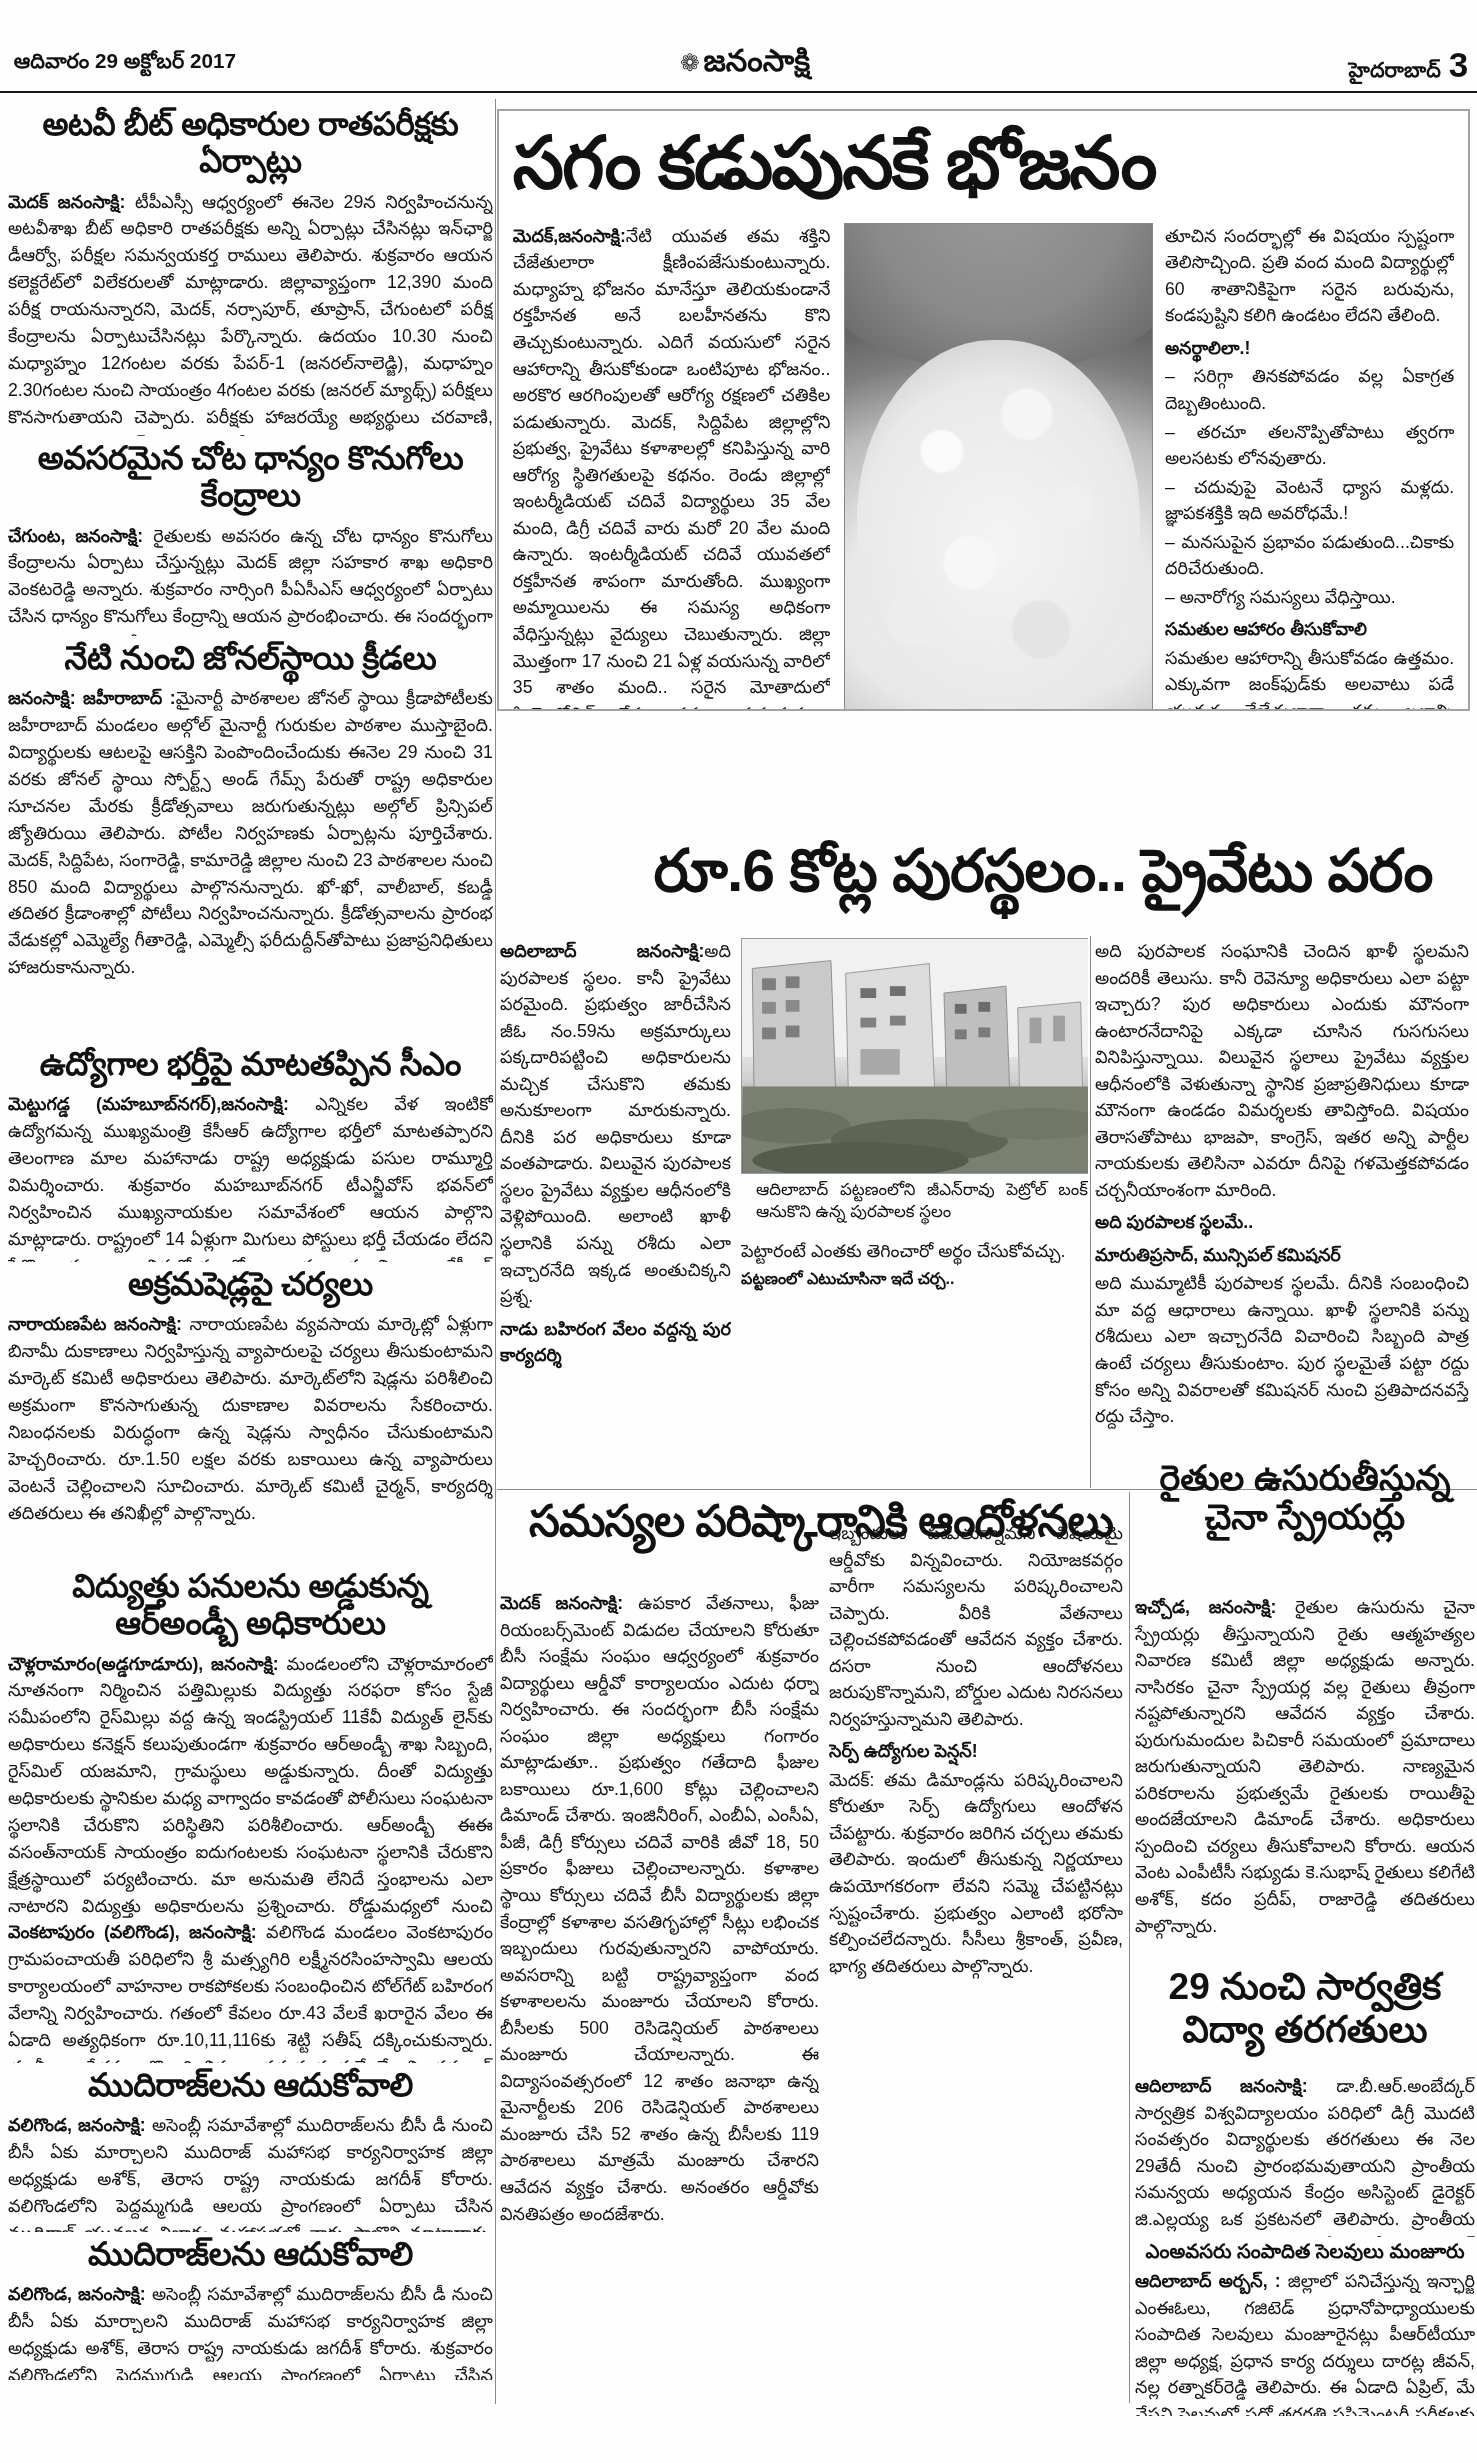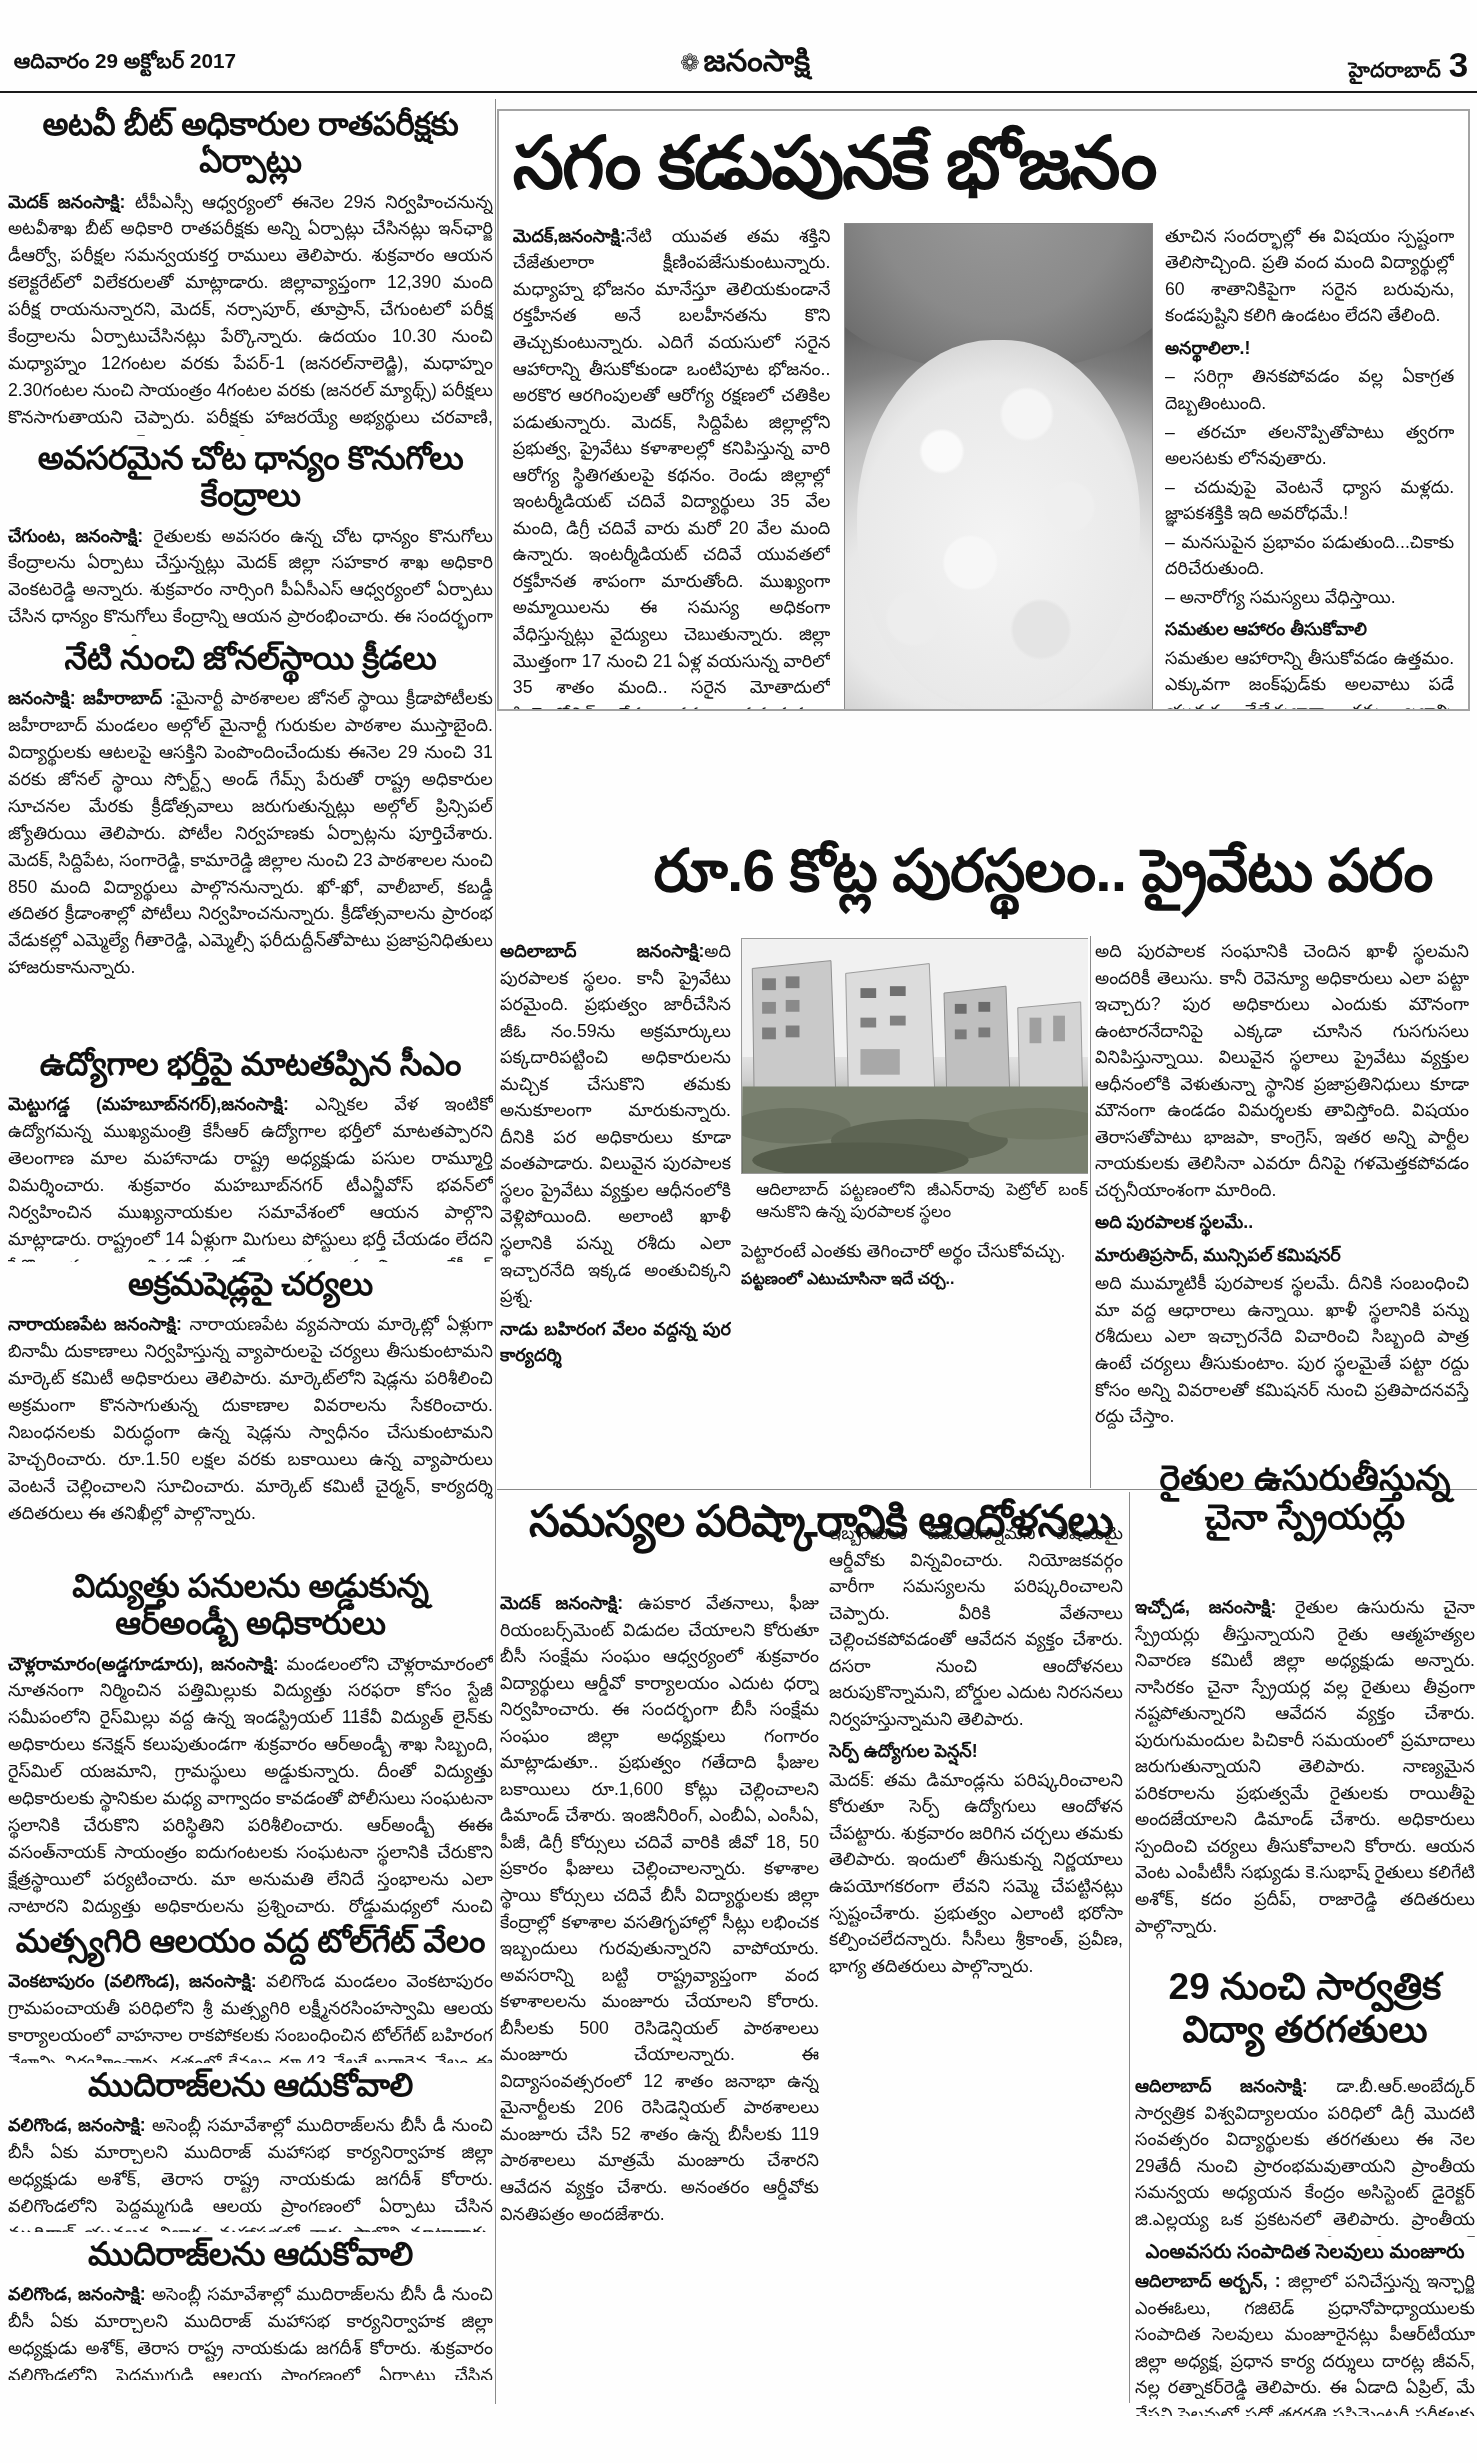--- a/index.html
+++ b/index.html
@@ -108,21 +108,20 @@
     </div>
     <div class="la" style="height:302px;">
       <h2>అక్రమషెడ్లపై చర్యలు</h2>
       <div class="lb"><span class="lead">నారాయణపేట జనంసాక్షి:</span><span> నారాయణపేట వ్యవసాయ మార్కెట్లో ఏళ్లుగా బినామీ దుకాణాలు నిర్వహిస్తున్న వ్యాపారులపై చర్యలు తీసుకుంటామని మార్కెట్ కమిటీ అధికారులు తెలిపారు. మార్కెట్‌లోని షెడ్లను పరిశీలించి అక్రమంగా కొనసాగుతున్న దుకాణాల వివరాలను సేకరించారు. నిబంధనలకు విరుద్ధంగా ఉన్న షెడ్లను స్వాధీనం చేసుకుంటామని హెచ్చరించారు. రూ.1.50 లక్షల వరకు బకాయిలు ఉన్న వ్యాపారులు వెంటనే చెల్లించాలని సూచించారు. మార్కెట్ కమిటీ చైర్మన్, కార్యదర్శి తదితరులు ఈ తనిఖీల్లో పాల్గొన్నారు.</span></div>
     </div>
     <div class="la" style="height:355px;">
       <h2>విద్యుత్తు పనులను అడ్డుకున్న ఆర్అండ్బీ అధికారులు</h2>
       <div class="lb"><span class="lead">చౌళ్లరామారం(అడ్డగూడూరు), జనంసాక్షి:</span><span> మండలంలోని చౌళ్లరామారంలో నూతనంగా నిర్మించిన పత్తిమిల్లుకు విద్యుత్తు సరఫరా కోసం స్టేజీ సమీపంలోని రైస్‌మిల్లు వద్ద ఉన్న ఇండస్ట్రియల్ 11కేవీ విద్యుత్ లైన్‌కు అధికారులు కనెక్షన్ కలుపుతుండగా శుక్రవారం ఆర్అండ్బీ శాఖ సిబ్బంది, రైస్‌మిల్ యజమాని, గ్రామస్థులు అడ్డుకున్నారు. దీంతో విద్యుత్తు అధికారులకు స్థానికుల మధ్య వాగ్వాదం కావడంతో పోలీసులు సంఘటనా స్థలానికి చేరుకొని పరిస్థితిని పరిశీలించారు. ఆర్అండ్బీ ఈఈ వసంత్‌నాయక్ సాయంత్రం ఐదుగంటలకు సంఘటనా స్థలానికి చేరుకొని క్షేత్రస్థాయిలో పర్యటించారు. మా అనుమతి లేనిదే స్తంభాలను ఎలా నాటారని విద్యుత్తు అధికారులను ప్రశ్నించారు. రోడ్డుమధ్యలో నుంచి స్తంభానికి మధ్య స్థలం 6మీటర్లు ఉండాల్సి ఉండగా 5.5నుంచి 5.7మీటర్ల దూరంలో ఉంది. ఆర్అండ్బీ శాఖ అనుమతి పొందిన తర్వాతనే పత్తిమిల్లుకు విద్యుత్ కనెక్షన్ ఇవ్వాలని అధికారులకు తేల్చిచెప్పారు. ఆయన వెంట ఆర్అండ్బీ ఏఈ రాజశేఖర్‌రెడ్డి, విద్యుత్తు శాఖ ఏడీఈ రవీందర్‌రెడ్డి, ఏఈఈ రవీందర్, కాంట్రాక్టర్ ఉమేష్, తదితరులు ఉన్నారు.</span></div>
     </div>
     <div class="la" style="height:144px;">
-      <h2>మత్స్యగిరి ఆలయం వద్ద టోల్‌గేట్ వేలం</h2>
       <div class="lb"><span class="lead">వెంకటాపురం (వలిగొండ), జనంసాక్షి:</span><span> వలిగొండ మండలం వెంకటాపురం గ్రామపంచాయతీ పరిధిలోని శ్రీ మత్స్యగిరి లక్ష్మీనరసింహస్వామి ఆలయ కార్యాలయంలో వాహనాల రాకపోకలకు సంబంధించిన టోల్‌గేట్ బహిరంగ వేలాన్ని నిర్వహించారు. గతంలో కేవలం రూ.43 వేలకే ఖరారైన వేలం ఈ ఏడాది అత్యధికంగా రూ.10,11,116కు శెట్టి సతీష్ దక్కించుకున్నారు. తలనీలాల సేకరణ, కొబ్బరి చిప్పలు సమకూర్చుకునే వేలాన్ని నవంబర్ 10న నిర్వహించనున్నట్లు ఆలయ ఈవో మనోహర్‌రెడ్డి తెలిపారు. కార్యక్రమంలో ఆలయ చైర్మన్ వెంకట్‌రెడ్డి పాలకవర్గ సభ్యులు పాల్గొన్నారు.</span></div>
     </div>
     <div class="la" style="height:169px;">
       <h2>ముదిరాజ్‌లను ఆదుకోవాలి</h2>
       <div class="lb"><span class="lead">వలిగొండ, జనంసాక్షి:</span><span> అసెంబ్లీ సమావేశాల్లో ముదిరాజ్‌లను బీసీ డీ నుంచి బీసీ ఏకు మార్చాలని ముదిరాజ్ మహాసభ కార్యనిర్వాహక జిల్లా అధ్యక్షుడు అశోక్, తెరాస రాష్ట్ర నాయకుడు జగదీశ్ కోరారు. వలిగొండలోని పెద్దమ్మగుడి ఆలయ ప్రాంగణంలో ఏర్పాటు చేసిన ముదిరాజ్ యువజన విభాగం మహాసభలో వారు పాల్గొని మాట్లాడారు. రాబోయే పంచాయతీ ఎన్నికల్లో ముదిరాజ్‌లు ఉనికిని చాటుకోవాలని, 50ఏళ్లు నిండిన మత్స్యకారులకు ఆసరా పింఛన్ అందజేయాలని ప్రభుత్వాన్ని కోరారు. వెంకటేశం అధ్యక్షతన సమావేశంలో నాయకులు పిట్టల ప్రవీణ్, రవి, నర్సింహా, నరేశ్, అంబటి మోహన్, లక్ష్మయ్య, శంకరయ్య, చంద్రయ్య, వెంకటేశం, కిష్టయ్య పాల్గొన్నారు.</span></div>
     </div>
     <div class="la" style="height:148px;">
       <h2>ముదిరాజ్‌లను ఆదుకోవాలి</h2>
       <div class="lb"><span class="lead">వలిగొండ, జనంసాక్షి:</span><span> అసెంబ్లీ సమావేశాల్లో ముదిరాజ్‌లను బీసీ డీ నుంచి బీసీ ఏకు మార్చాలని ముదిరాజ్ మహాసభ కార్యనిర్వాహక జిల్లా అధ్యక్షుడు అశోక్, తెరాస రాష్ట్ర నాయకుడు జగదీశ్ కోరారు. శుక్రవారం వలిగొండలోని పెద్దమ్మగుడి ఆలయ ప్రాంగణంలో ఏర్పాటు చేసిన ముదిరాజ్ యువజన విభాగం మహాసభలో వారు పాల్గొని మాట్లాడారు. రాబోయే పంచాయతీ ఎన్నికల్లో ముదిరాజ్‌లు ఉనికిని చాటుకోవాలని, 50ఏళ్లు నిండిన మత్స్యకారులకు ఆసరా పింఛన్ అందజేయాలని ప్రభుత్వాన్ని కోరారు.</span></div>
     </div>

